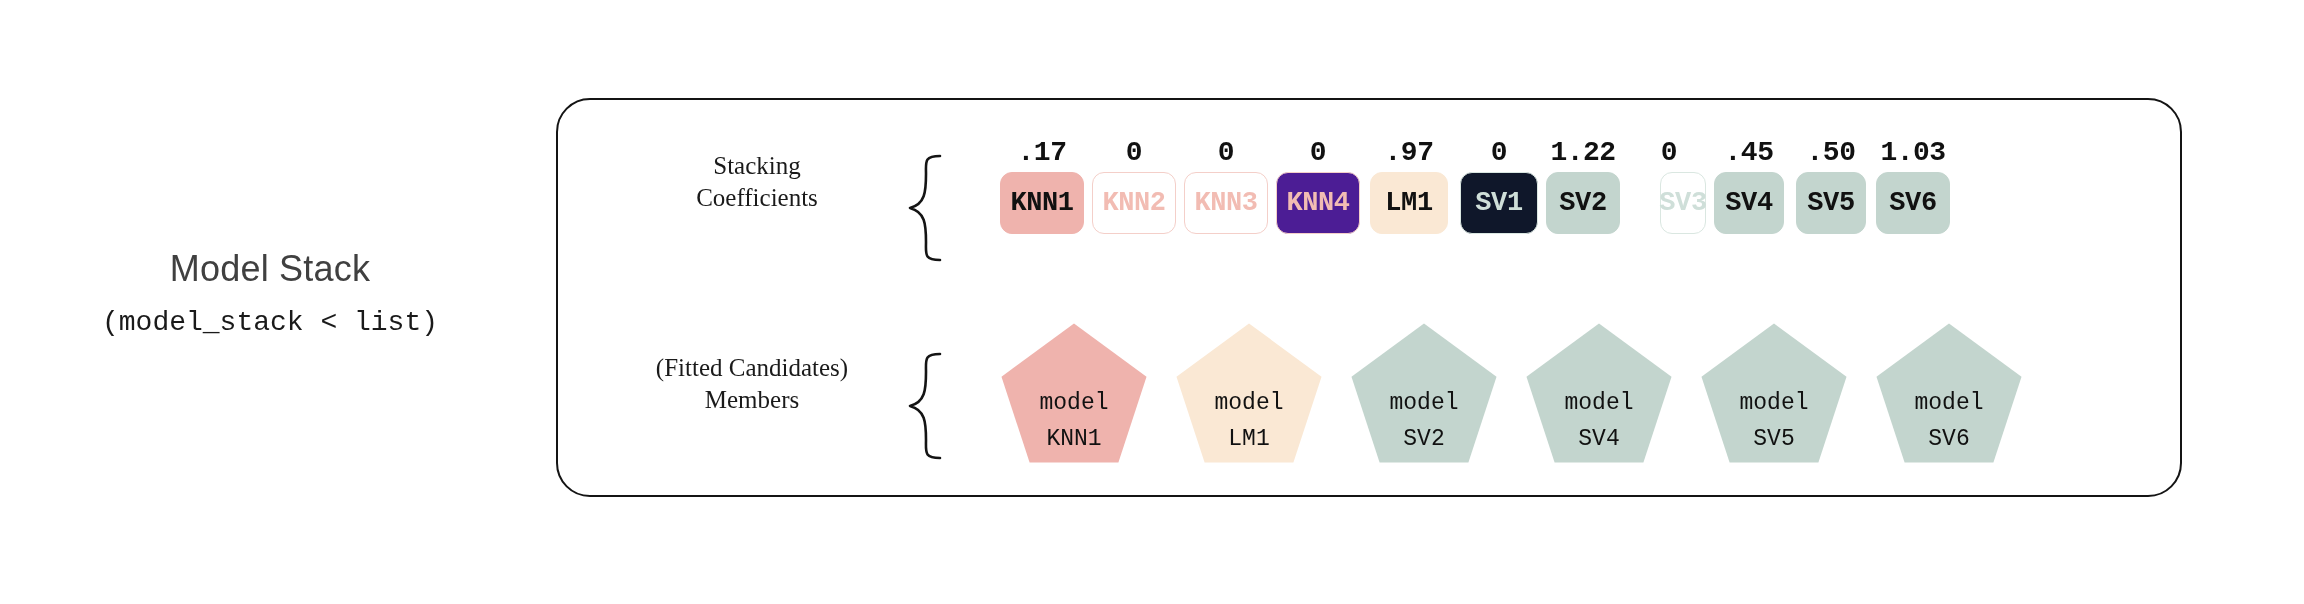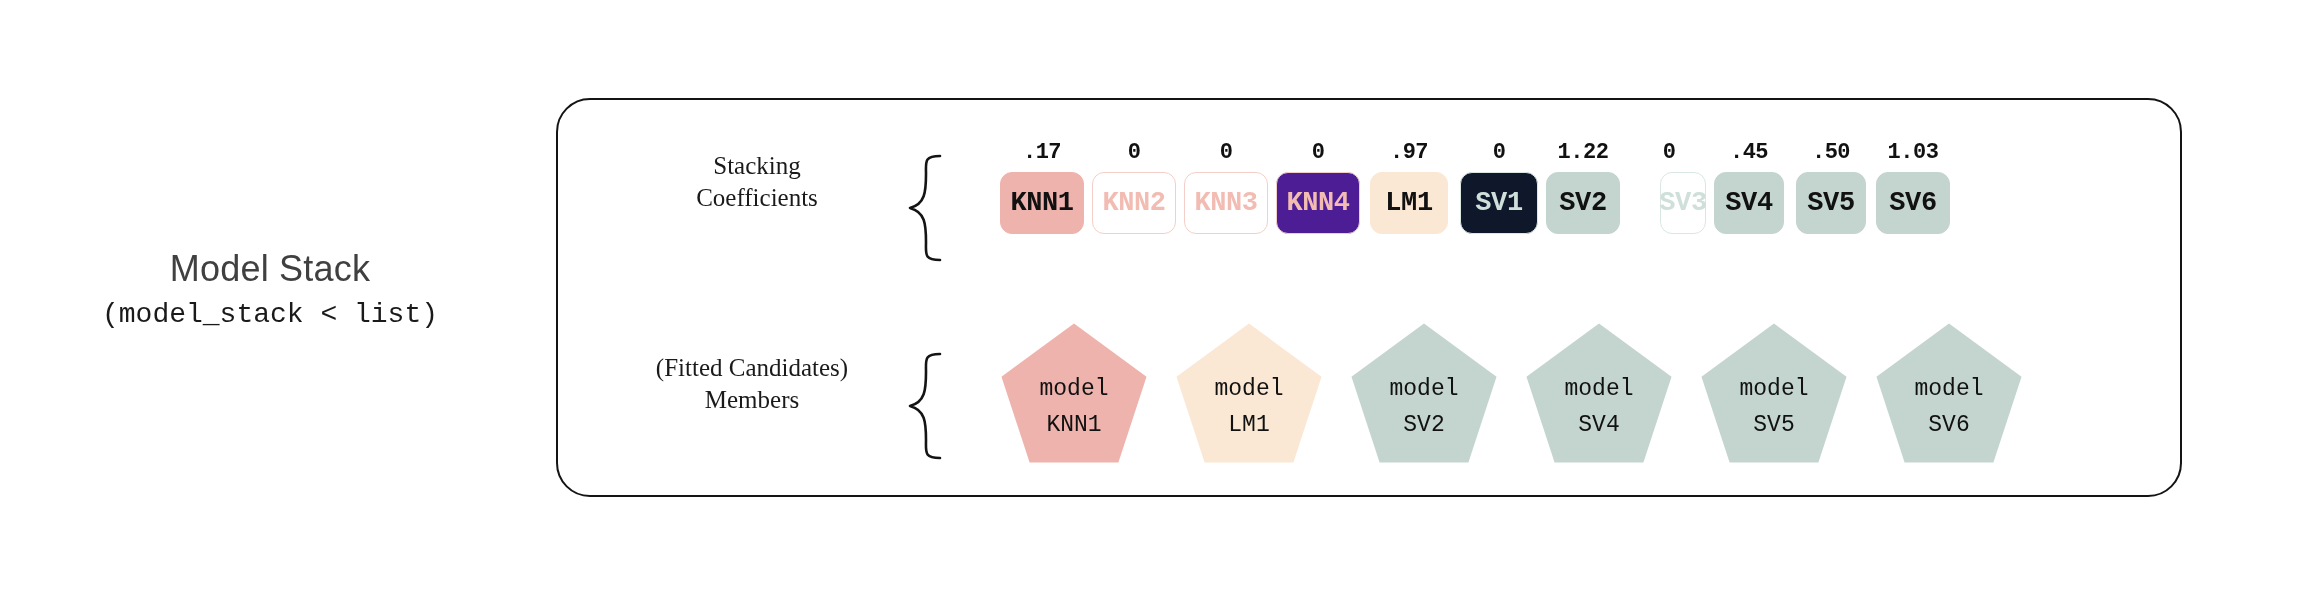--- a/index.html
+++ b/index.html
@@ -30,21 +30,21 @@
     font-weight: 400;
     color: #404040;
     letter-spacing: 0.2px;
     line-height: 1.15;
   }
   #stack-subtitle {
     font-family: "Liberation Mono", monospace;
     font-size: 28px;
     font-weight: 400;
     color: #1a1a1a;
-    margin-top: 10px;
+    margin-top: 18px;
     letter-spacing: 0px;
     white-space: nowrap;
   }
 
   
   #stack-panel {
     position: absolute;
     left: 556px;
     top: 98px;
     width: 1626px;
@@ -93,21 +93,21 @@
     top: 136px;
     height: 110px;
   }
   .coeff-cell {
     position: absolute;
     top: 0;
     text-align: center;
   }
   .coeff-value {
     font-family: "Liberation Mono", monospace;
-    font-size: 22px;
+    font-size: 28px;
     font-weight: 700;
     color: #111111;
     height: 36px;
     line-height: 34px;
     letter-spacing: -0.5px;
   }
   .model-chip {
     box-sizing: border-box;
     height: 62px;
     border-radius: 12px;
@@ -136,21 +136,21 @@
   .pentagon-cell svg {
     position: absolute;
     inset: 0;
     width: 100%;
     height: 100%;
     display: block;
   }
   .pentagon-text {
     position: absolute;
     left: 0;
-    top: 50px;
+    top: 64px;
     width: 100%;
     text-align: center;
     font-family: "Liberation Mono", monospace;
     font-size: 23px;
     font-weight: 400;
     color: #111111;
     line-height: 1.55;
     pointer-events: none;
   }
 </style>

